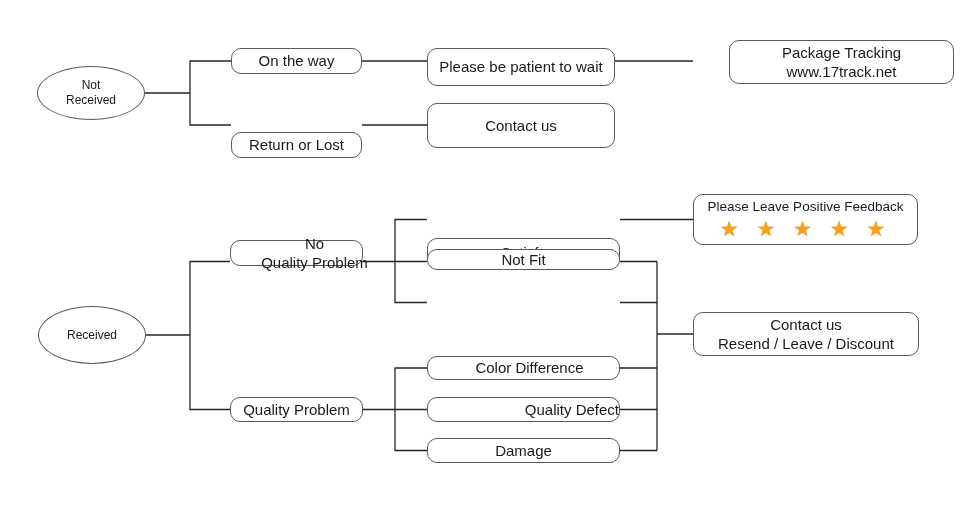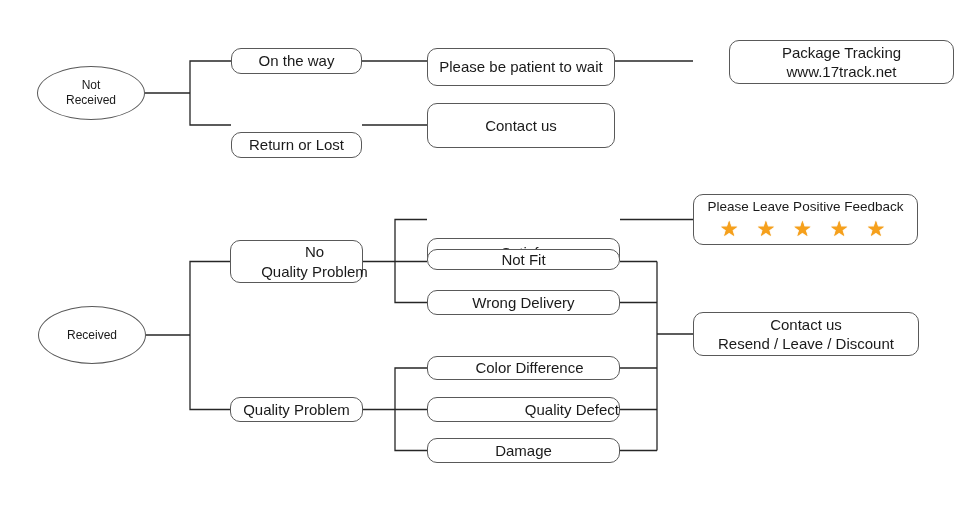--- a/index.html
+++ b/index.html
@@ -115,40 +115,37 @@
   </div>
 
   <div class="node box" style="left:427px; top:103px; width:188px; height:45px;">
     <span class="ln">Contact us</span>
   </div>
 
   <div class="node ellipse" style="left:38px; top:306px; width:108px; height:58px;">
     <span class="ln">Received</span>
   </div>
 
-  <div class="node box" style="left:230px; top:240px; width:133px; height:43px;padding-left:36px;">
+  <div class="node box" style="left:230px; top:240px; width:133px; height:26px;padding-left:36px;">
     <span class="ln">No</span>
     <span class="ln">Quality Problem</span>
   </div>
 
   <div class="node box" style="left:230px; top:397px; width:133px; height:25px;">
     <span class="ln">Quality Problem</span>
   </div>
 
   <div class="node box" style="left:427px; top:207px; width:193px; height:29px;margin-top:31px;">
     <span class="ln">Satisfy</span>
   </div>
 
   <div class="node box" style="left:427px; top:249px; width:193px; height:21px;">
     <span class="ln">Not Fit</span>
   </div>
 
-  <div class="node box" style="left:427px; top:290px; width:193px; height:25px;">
-    <span class="ln">Wrong Delivery</span>
-  </div>
 
   <div class="node box" style="left:427px; top:356px; width:193px; height:24px;padding-left:12px;">
     <span class="ln">Color Difference</span>
   </div>
 
   <div class="node box" style="left:427px; top:397px; width:193px; height:25px;align-items:flex-end;">
     <span class="ln">Quality Defect</span>
   </div>
 
   <div class="node box" style="left:427px; top:438px; width:193px; height:25px;text-align:center;">

